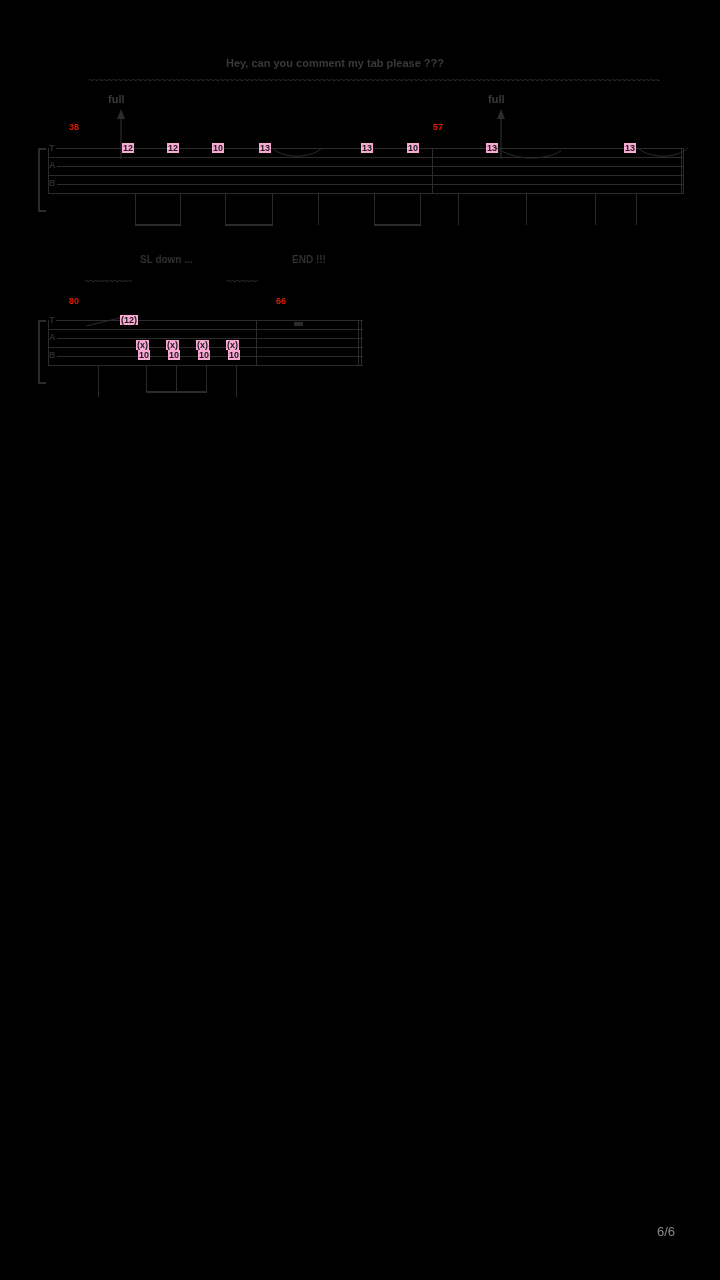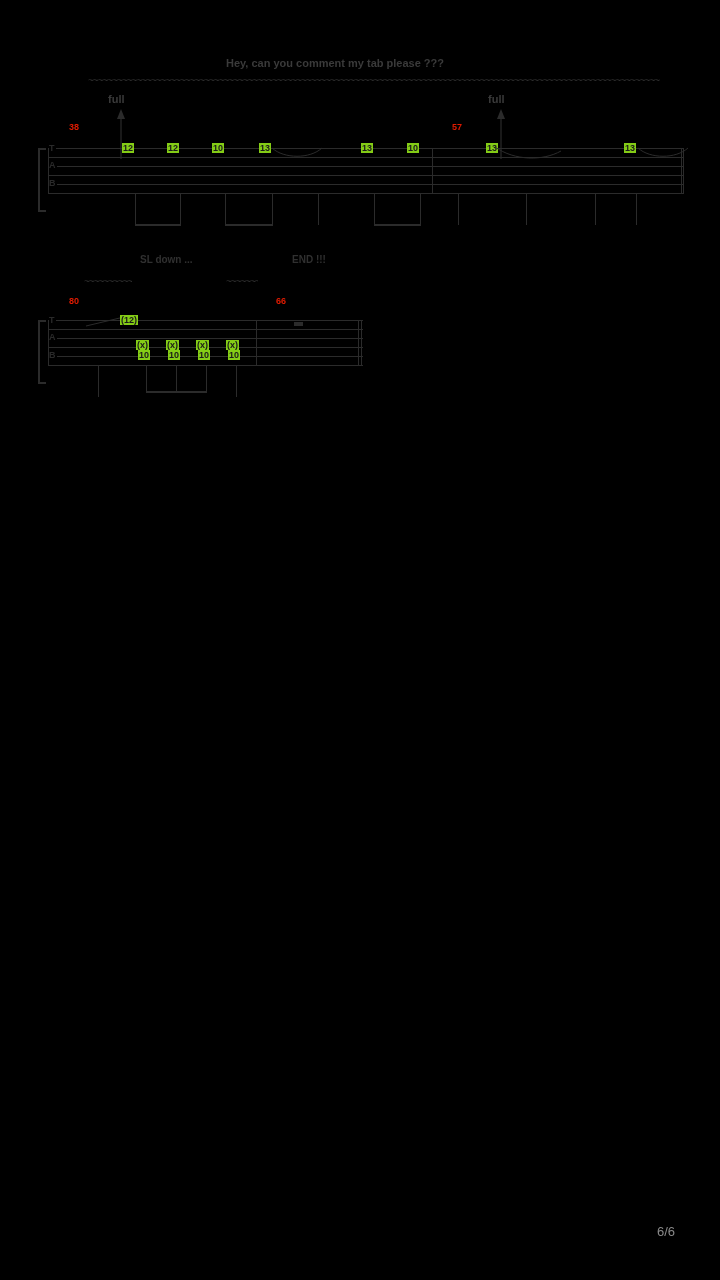--- a/index.html
+++ b/index.html
@@ -44,21 +44,21 @@
   .pagenum {
     color: #8a8a8a;
     font-size: 13px;
     white-space: nowrap;
   }
   .fret {
     color: #1a1a1a;
     font-size: 9px;
     font-weight: bold;
     white-space: nowrap;
-    background: #84cc16;
+    background: #f9a8d4;
     padding: 0 1px;
   }
   .tabletter {
     color: #2a2a2a;
     font-size: 9px;
     font-weight: bold;
     line-height: 8px;
     white-space: nowrap;
   }
   .vibrato {
@@ -119,21 +119,21 @@
     <svg class="abs" style="left:110px; top:65px;" width="24" height="55">
       <path d="M11,54 C11,30 11,20 11,10" stroke="#2b2b2b" stroke-width="1.2" fill="none"></path>
       <path d="M11,4 L7,14 L15,14 Z" fill="#2b2b2b"></path>
     </svg>
     <svg class="abs" style="left:490px; top:65px;" width="24" height="55">
       <path d="M11,54 C11,30 11,20 11,10" stroke="#2b2b2b" stroke-width="1.2" fill="none"></path>
       <path d="M11,4 L7,14 L15,14 Z" fill="#2b2b2b"></path>
     </svg>
 
     <div class="abs measure-num" style="left:69px; top:82px;">38</div>
-    <div class="abs measure-num" style="left:433px; top:82px;margin-left:19px;">57</div>
+    <div class="abs measure-num" style="left:433px; top:82px;">57</div>
 
     <div class="abs" style="left:38px; top:108px; width:646px; height:65px;">
 
       <div class="brace" style="left:0px; top:0px; height:60px;"></div>
 
       <div class="staff-line" style="left:10px; top:0px;  width:636px;"></div>
       <div class="staff-line" style="left:10px; top:9px;  width:636px;"></div>
       <div class="staff-line" style="left:10px; top:18px; width:636px;"></div>
       <div class="staff-line" style="left:10px; top:27px; width:636px;"></div>
       <div class="staff-line" style="left:10px; top:36px; width:636px;"></div>

